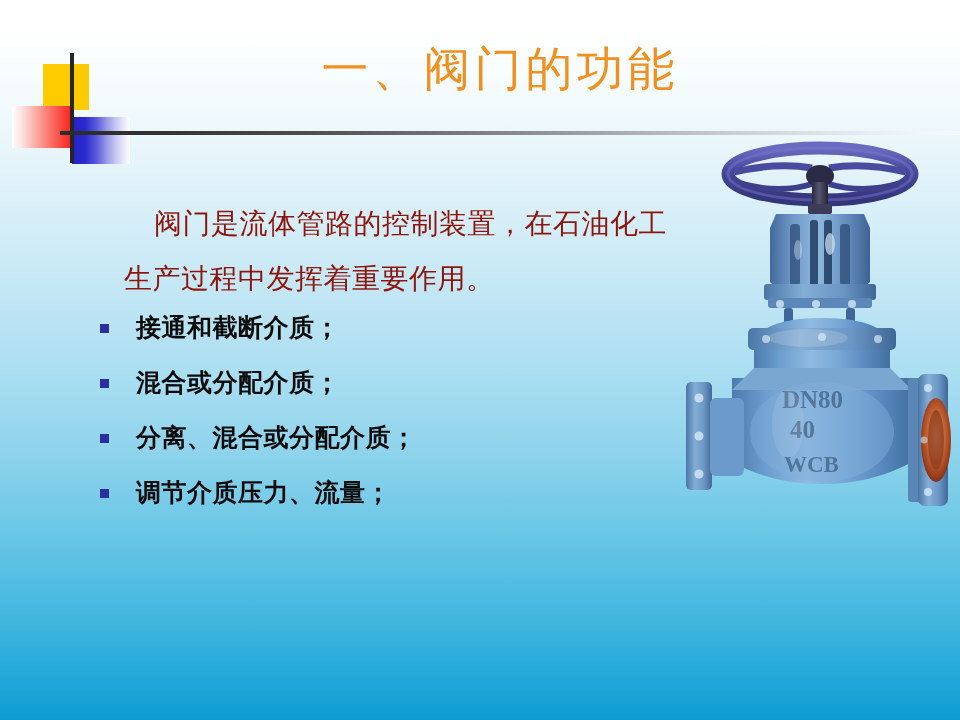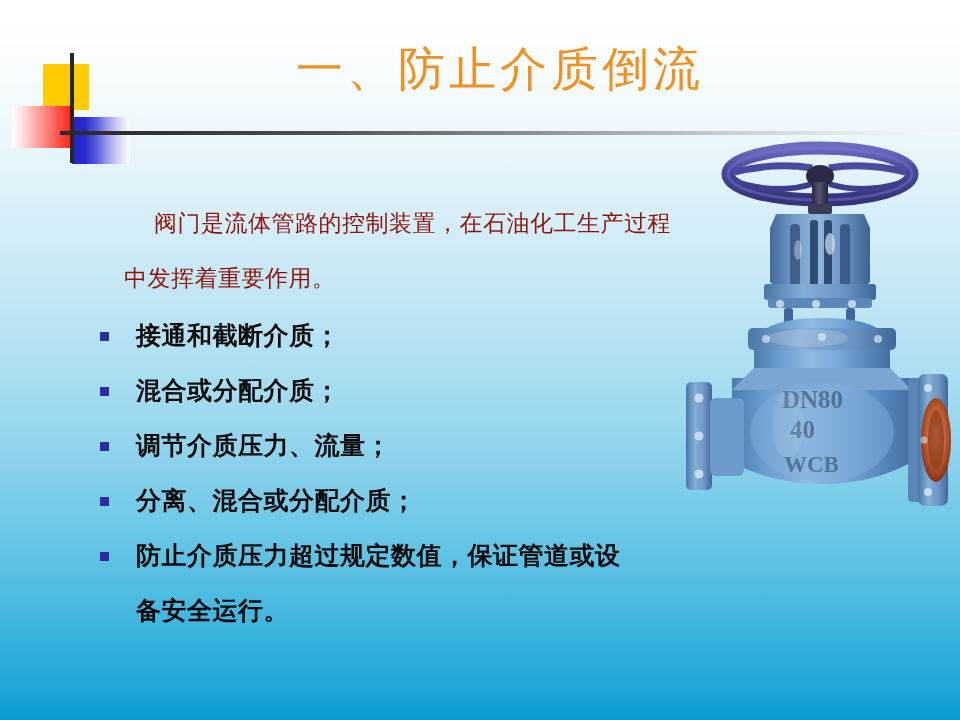--- a/index.html
+++ b/index.html
@@ -97,32 +97,32 @@
     white-space: nowrap;
   }
 
   
   .lead {
     position: absolute;
     left: 124px;
     top: 196px;
     width: 560px;
     font-family: "Liberation Serif", "DejaVu Serif", serif;
-    font-size: 23px;
+    font-size: 28px;
     line-height: 55px;
     color: #8e150c;
     text-indent: 30px;
     letter-spacing: 0.5px;
   }
 
   
   .bullets {
     position: absolute;
     left: 96px;
-    top: 308px;
+    top: 300px;
     width: 600px;
     margin: 0;
     padding: 0;
     list-style: none;
   }
   .bullet-item {
     position: relative;
     padding-left: 40px;
     margin: 0 0 0 0;
     font-family: "Liberation Serif", "DejaVu Serif", serif;
@@ -167,45 +167,40 @@
 <div class="slide">
 
   <div class="deco">
     <div class="deco-yellow"></div>
     <div class="deco-red"></div>
     <div class="deco-blue"></div>
     <div class="deco-vline"></div>
   </div>
   <div class="deco-hline"></div>
 
-  <div class="title">一、防止介质倒流</div>
+  <div class="title">一、阀门的功能</div>
 
   <div class="lead">阀门是流体管路的控制装置，在石油化工生产过程中发挥着重要作用。</div>
 
   <ul class="bullets">
     <li class="bullet-item">
       <span class="bullet-marker"></span>
       <span>接通和截断介质；</span>
     </li>
     <li class="bullet-item">
       <span class="bullet-marker"></span>
       <span>混合或分配介质；</span>
     </li>
     <li class="bullet-item">
       <span class="bullet-marker"></span>
-      <span>调节介质压力、流量；</span>
+      <span>分离、混合或分配介质；</span>
     </li>
     <li class="bullet-item">
       <span class="bullet-marker"></span>
-      <span>分离、混合或分配介质；</span>
-    </li>
-    <li class="bullet-item wrap">
-      <span class="bullet-marker"></span>
-      <span>防止介质压力超过规定数值，保证管道或设</span>
-      <span class="line2">备安全运行。</span>
+      <span>调节介质压力、流量；</span>
     </li>
   </ul>
 
   <div class="valve">
     <svg viewBox="0 0 300 390" xmlns="http://www.w3.org/2000/svg">
       <defs>
         <linearGradient id="bodyG" x1="0" y1="0" x2="1" y2="0">
           <stop offset="0%" stop-color="#4d7bae"></stop>
           <stop offset="18%" stop-color="#6a9ccd"></stop>
           <stop offset="42%" stop-color="#8fbbe2"></stop>

